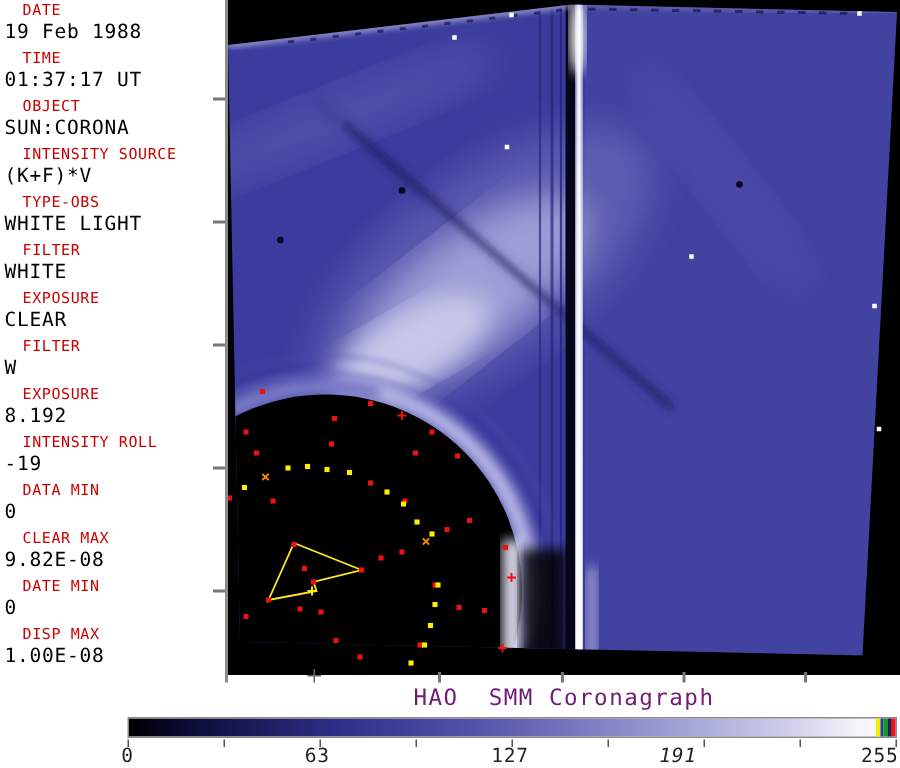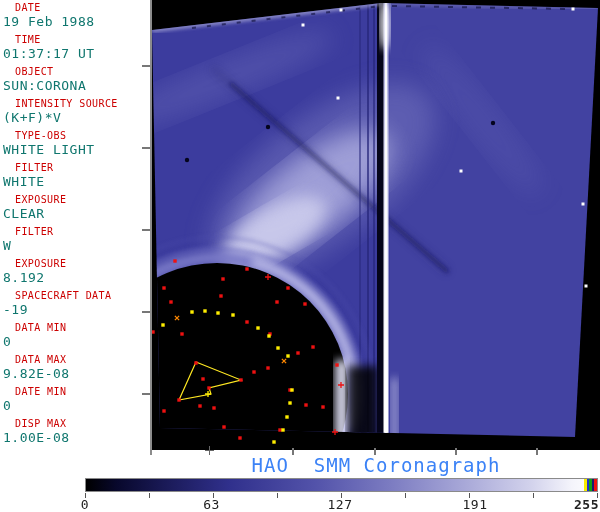--- a/index.html
+++ b/index.html
@@ -12,41 +12,41 @@
   .sidebar{
     position:absolute;left:0;top:0;width:150px;height:455px;
     background:#ffffff;padding:2px 0 0 3px;box-sizing:border-box;
   }
   .field{margin-bottom:5px;}
   .field .lbl{
     display:block;font-size:10px;line-height:12px;color:#cc0000;
     letter-spacing:0.4px;white-space:pre;padding-left:12px;
   }
   .field .val{
-    display:block;font-size:13px;line-height:15px;color:#0f766e;
+    display:block;font-size:13px;line-height:15px;color:#000000;
     letter-spacing:0.5px;white-space:pre;
   }
   .divider{position:absolute;left:150px;top:0;width:2px;height:455px;background:#8c8c8c;}
   
   .viewport{
     position:absolute;left:152px;top:0;width:448px;height:450px;
     background:#000000;
   }
   .viewport svg{display:block;}
   
   .ltick{position:absolute;width:8px;height:2px;background:#777;left:142px;}
   .btick{position:absolute;width:2px;height:7px;background:#777;top:448px;}
   .bcross{position:absolute;width:9px;height:9px;top:446px;}
   .bcross:before{content:"";position:absolute;left:4px;top:0;width:1px;height:9px;background:#666;}
   .bcross:after{content:"";position:absolute;left:0;top:4px;width:9px;height:1px;background:#666;}
   
   .title{
     position:absolute;left:152px;top:455px;width:448px;height:20px;
-    text-align:center;font-size:19px;line-height:20px;letter-spacing:1px;
-    color:#3b82f6;white-space:pre;
+    text-align:center;font-size:15px;line-height:20px;letter-spacing:1px;
+    color:#701a75;white-space:pre;
   }
   .colorbar{
     position:absolute;left:85px;top:478px;width:513px;height:14px;
     border:1px solid #8a8a8a;box-sizing:border-box;
     background:linear-gradient(to right,
       #000000 0%, #08082c 6%, #191955 15%, #30308c 28%, #5353aa 45%,
       #7d7dc2 60%, #a8a8d8 74%, #d2d2ec 87%, #f4f4fb 95%, #ffffff 100%);
   }
   .cb-stripes{position:absolute;right:0;top:0;height:100%;display:flex;}
   .cb-stripes span{display:block;height:100%;}
@@ -102,31 +102,31 @@
     <span class="lbl">FILTER</span>
     <span class="val">W</span>
   </div>
 
   <div class="field">
     <span class="lbl">EXPOSURE</span>
     <span class="val">8.192</span>
   </div>
 
   <div class="field">
-    <span class="lbl">SPACECRAFT DATA</span>
+    <span class="lbl">INTENSITY ROLL</span>
     <span class="val">-19</span>
   </div>
 
   <div class="field">
     <span class="lbl">DATA MIN</span>
     <span class="val">0</span>
   </div>
 
   <div class="field">
-    <span class="lbl">DATA MAX</span>
+    <span class="lbl">CLEAR MAX</span>
     <span class="val">9.82E-08</span>
   </div>
 
   <div class="field">
     <span class="lbl">DATE MIN</span>
     <span class="val">0</span>
   </div>
 
   <div class="field">
     <span class="lbl">DISP MAX</span>
@@ -304,15 +304,15 @@
     <div class="cb-tick" style="left: 213px;"></div>
     <div class="cb-tick" style="left: 277px;"></div>
     <div class="cb-tick" style="left: 341px;"></div>
     <div class="cb-tick" style="left: 405px;"></div>
     <div class="cb-tick" style="left: 469px;"></div>
     <div class="cb-tick" style="left: 533px;"></div>
     <div class="cb-tick" style="left: 597px;"></div>
     <div class="cb-label" style="left: 85px;">0</div>
     <div class="cb-label" style="left: 211.494px;">63</div>
     <div class="cb-label" style="left: 339.996px;">127</div>
-    <div class="cb-label" style="left: 475px;">191</div>
-    <div class="cb-label right" style="left: 599px; font-weight: bold;">255</div>
+    <div class="cb-label" style="left: 452px; font-style: italic;">191</div>
+    <div class="cb-label right" style="left: 599px;">255</div>
   </div>
 
 </body></html>

